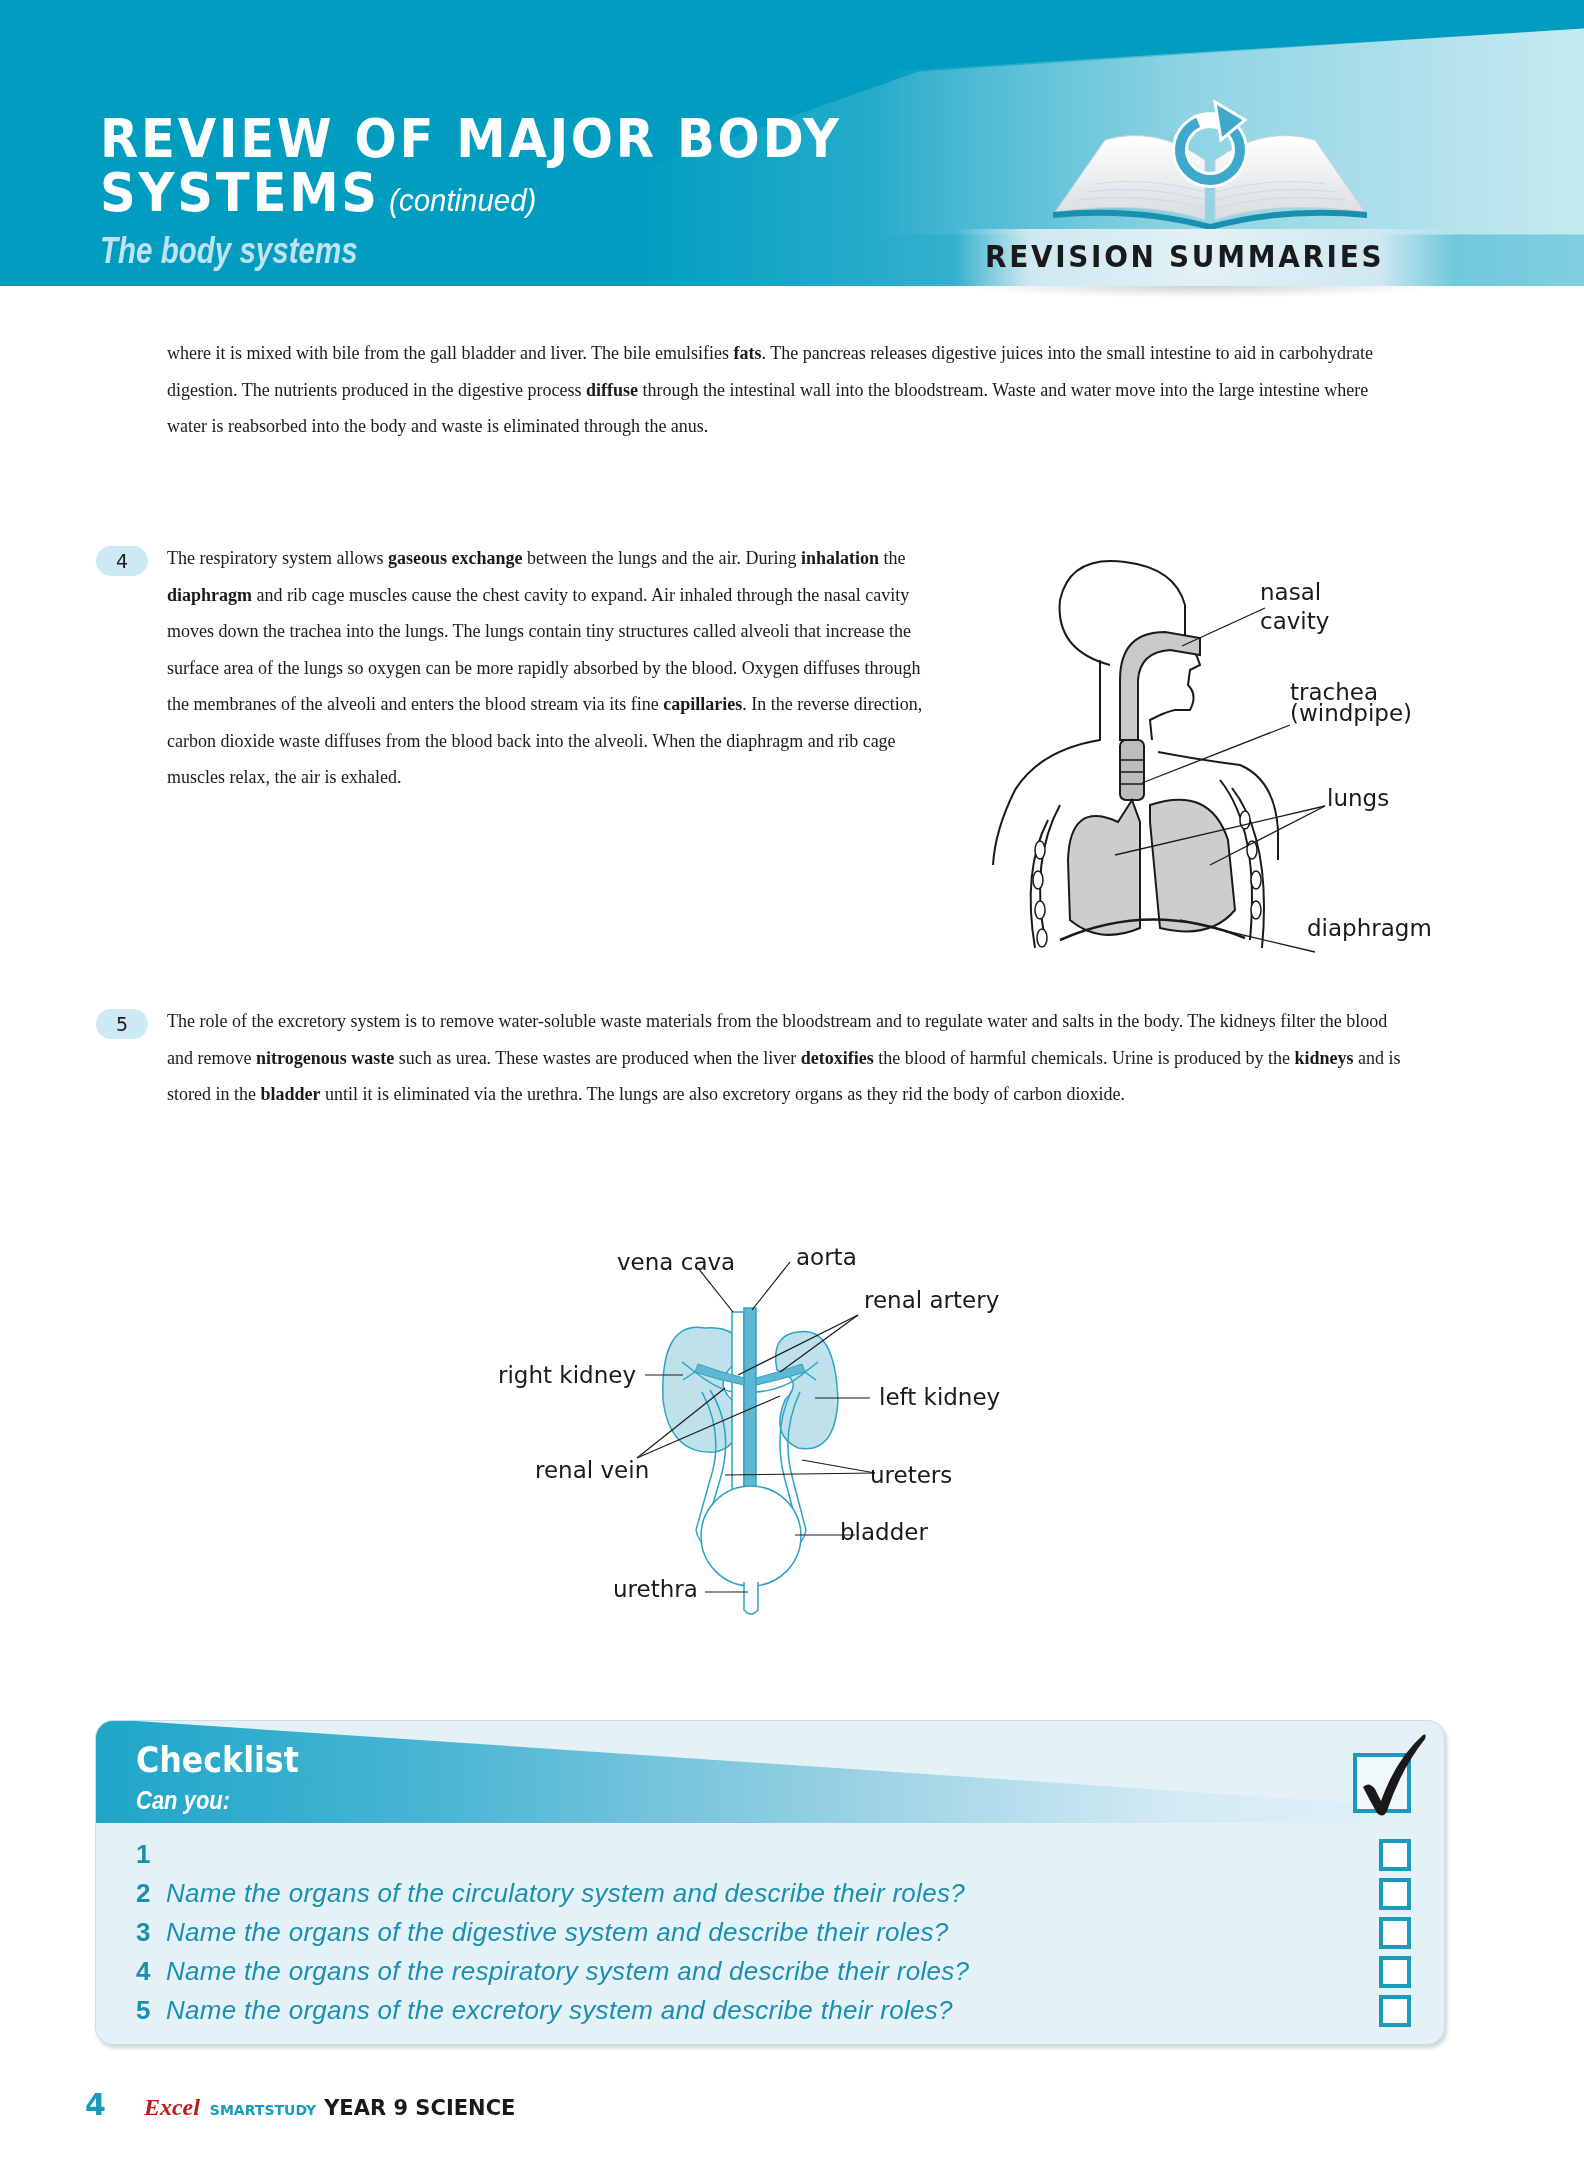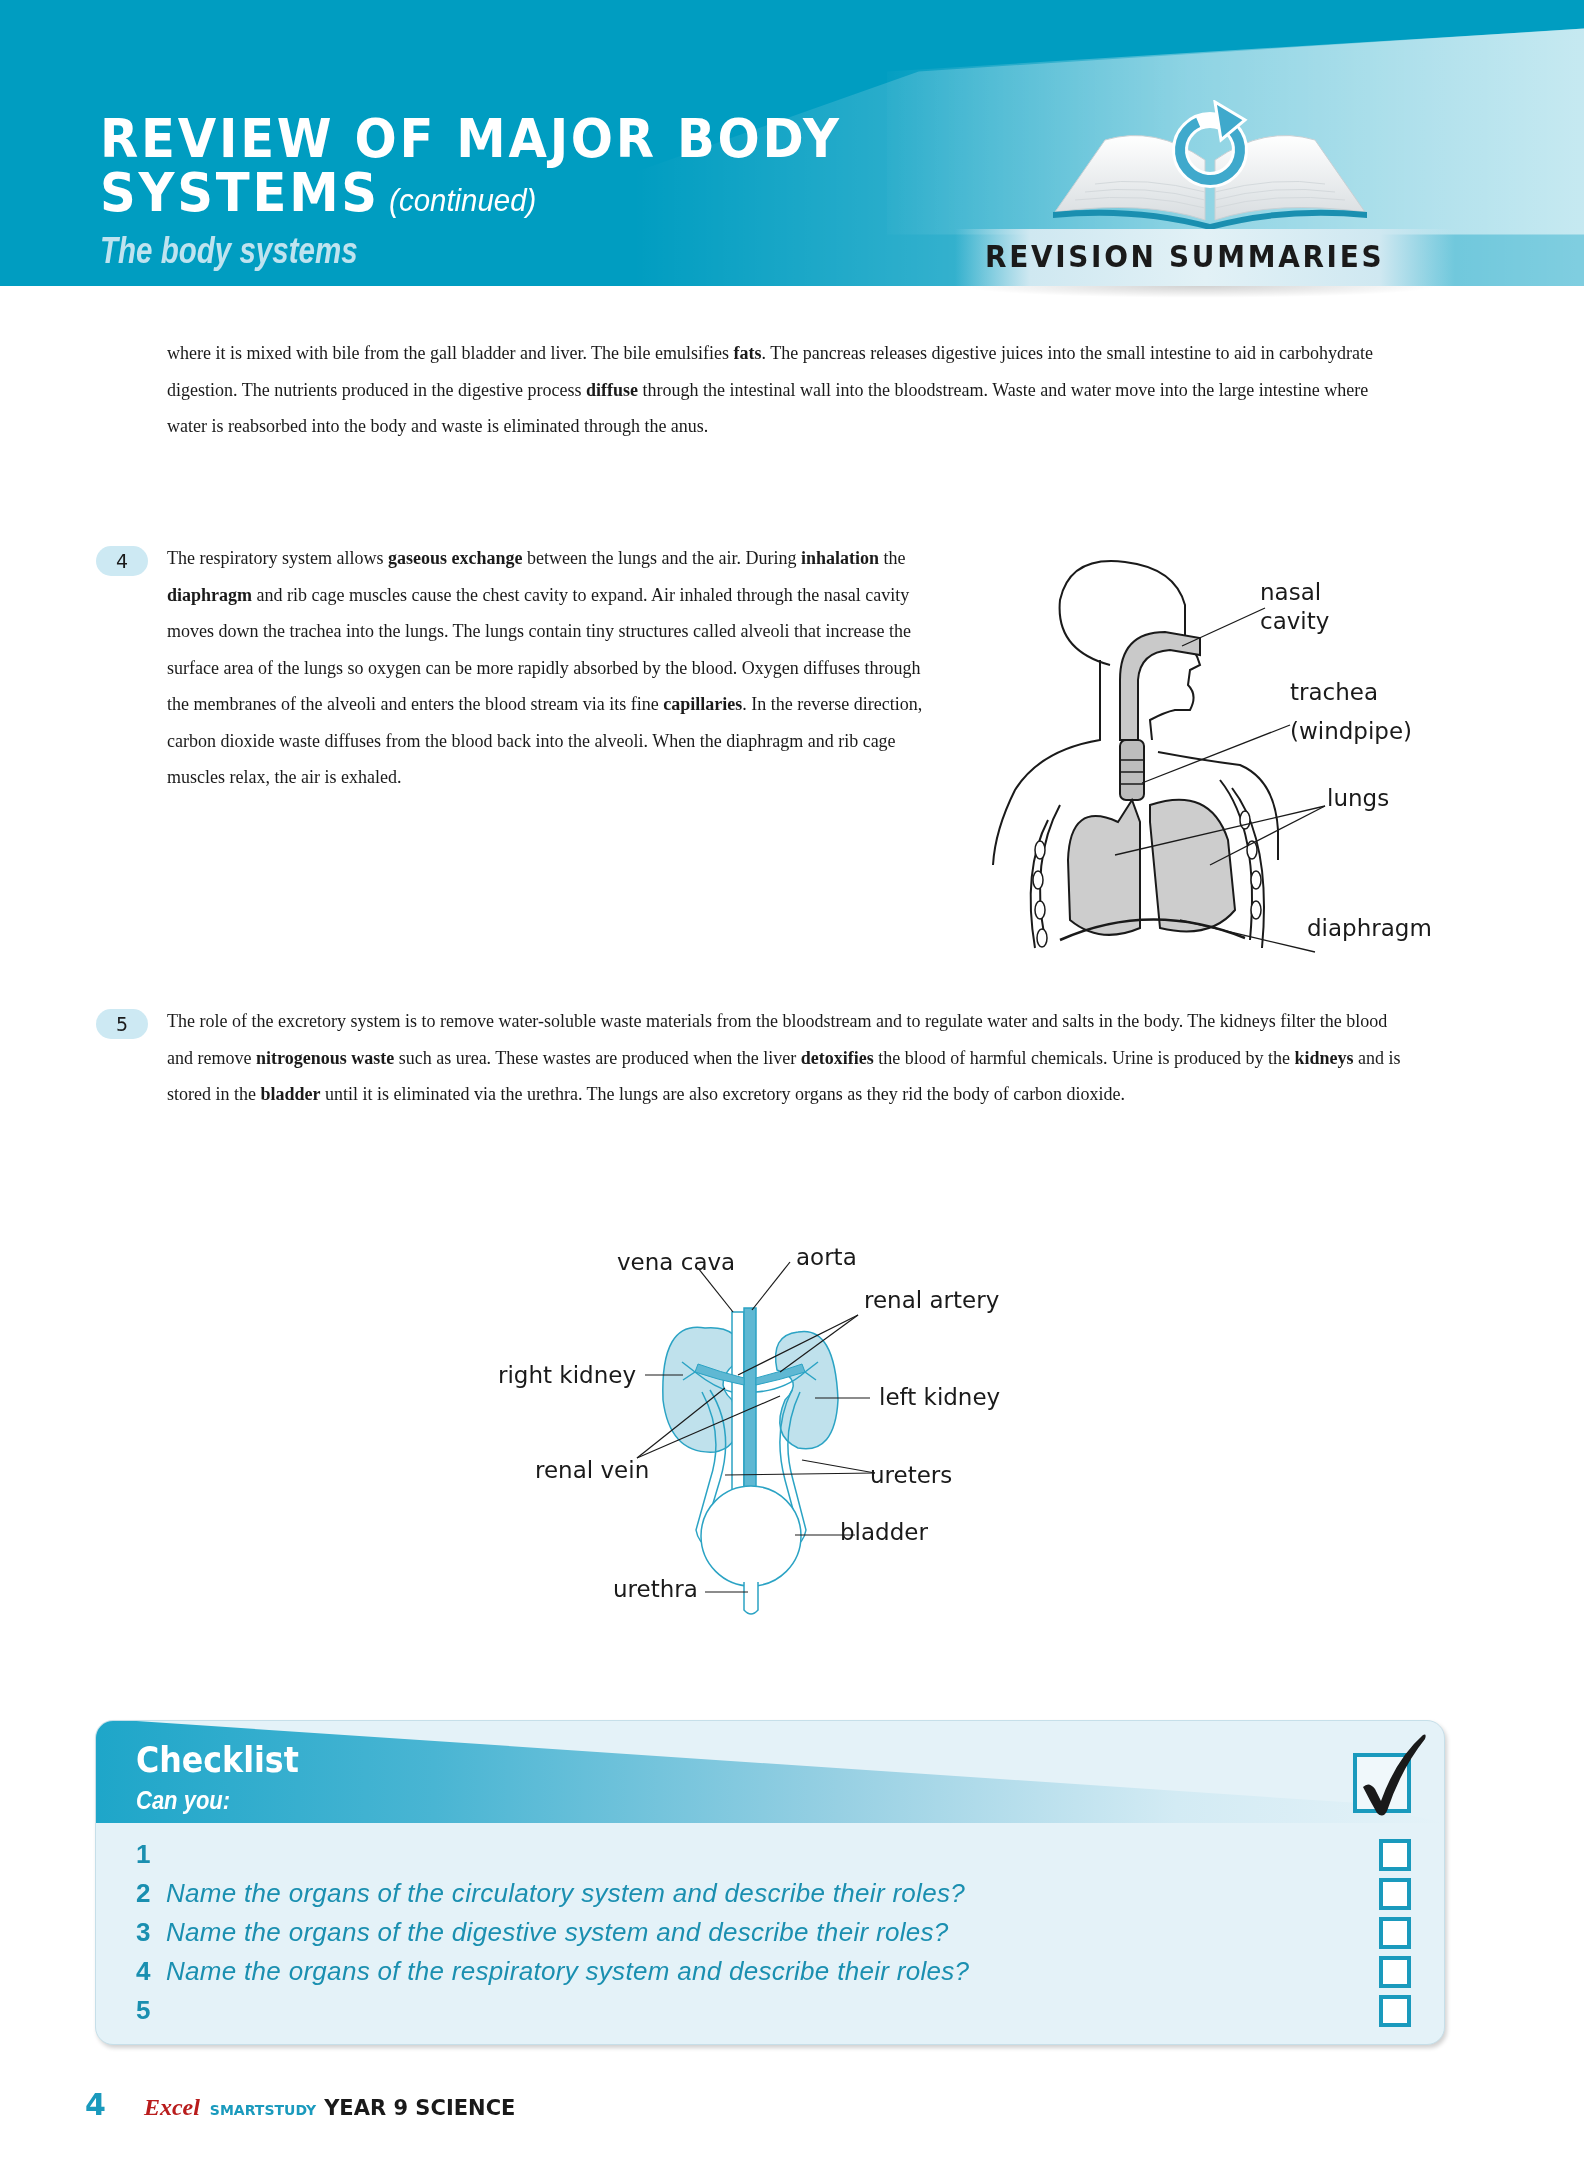--- a/index.html
+++ b/index.html
@@ -155,21 +155,21 @@
       <line x1="222" y1="86" x2="305" y2="48"></line>
       <line x1="182" y1="223" x2="330" y2="165"></line>
       <line x1="155" y1="295" x2="365" y2="246"></line>
       <line x1="250" y1="305" x2="365" y2="246"></line>
       <line x1="220" y1="360" x2="355" y2="392"></line>
     </g>
   </svg>
   <span class="lbl" style="left:300px; top:18px;">nasal</span>
   <span class="lbl" style="left:300px; top:47px;">cavity</span>
   <span class="lbl" style="left:330px; top:118px;">trachea</span>
-  <span class="lbl" style="left:330px; top:157px;text-align:right;">(windpipe)</span>
+  <span class="lbl" style="left:330px; top:139px;text-align:right;">(windpipe)</span>
   <span class="lbl" style="left:367px; top:224px;">lungs</span>
   <span class="lbl" style="left:347px; top:354px;">diaphragm</span>
 </div>
 
 <div class="num-badge badge5">5</div>
 <p class="para p5">
   <span>The role of the excretory system is to remove water-soluble waste materials from the bloodstream and to regulate water and salts in the body. The kidneys filter the blood and remove </span><b>nitrogenous waste</b><span> such as urea. These wastes are produced when the liver </span><b>detoxifies</b><span> the blood of harmful chemicals. Urine is produced by the </span><b>kidneys</b><span> and is stored in the </span><b>bladder</b><span> until it is eliminated via the urethra. The lungs are also excretory organs as they rid the body of carbon dioxide.</span>
 </p>
 
 <div class="diag excr">
@@ -243,20 +243,21 @@
     <div class="cl-item">
         <span class="n">3</span>
         <span class="t">Name the organs of the digestive system and describe their roles?</span>
       </div>
     <div class="cl-item">
         <span class="n">4</span>
         <span class="t">Name the organs of the respiratory system and describe their roles?</span>
       </div>
     <div class="cl-item">
         <span class="n">5</span>
+        <span class="t">Name the organs of the excretory system and describe their roles?</span>
       </div>
   </div>
 
   <div class="cl-box" style="top:118px;"></div>
   <div class="cl-box" style="top:157px;"></div>
   <div class="cl-box" style="top:196px;"></div>
   <div class="cl-box" style="top:235px;"></div>
   <div class="cl-box" style="top:274px;"></div>
 </section>
 

